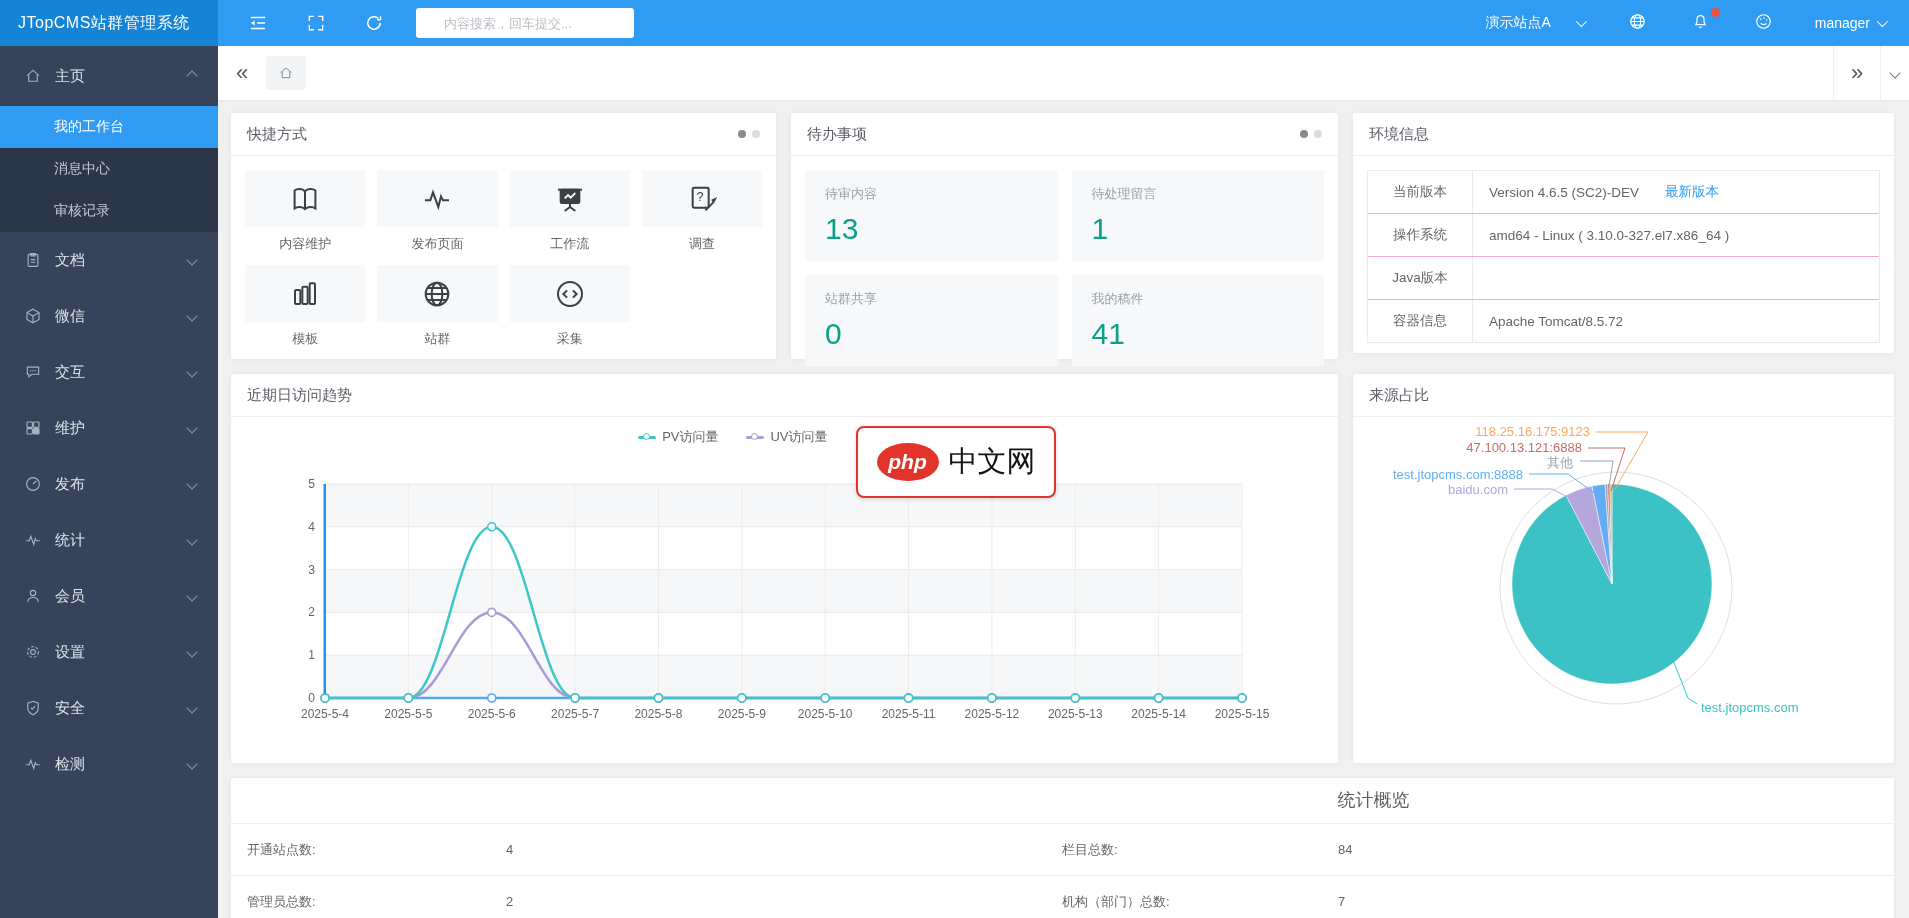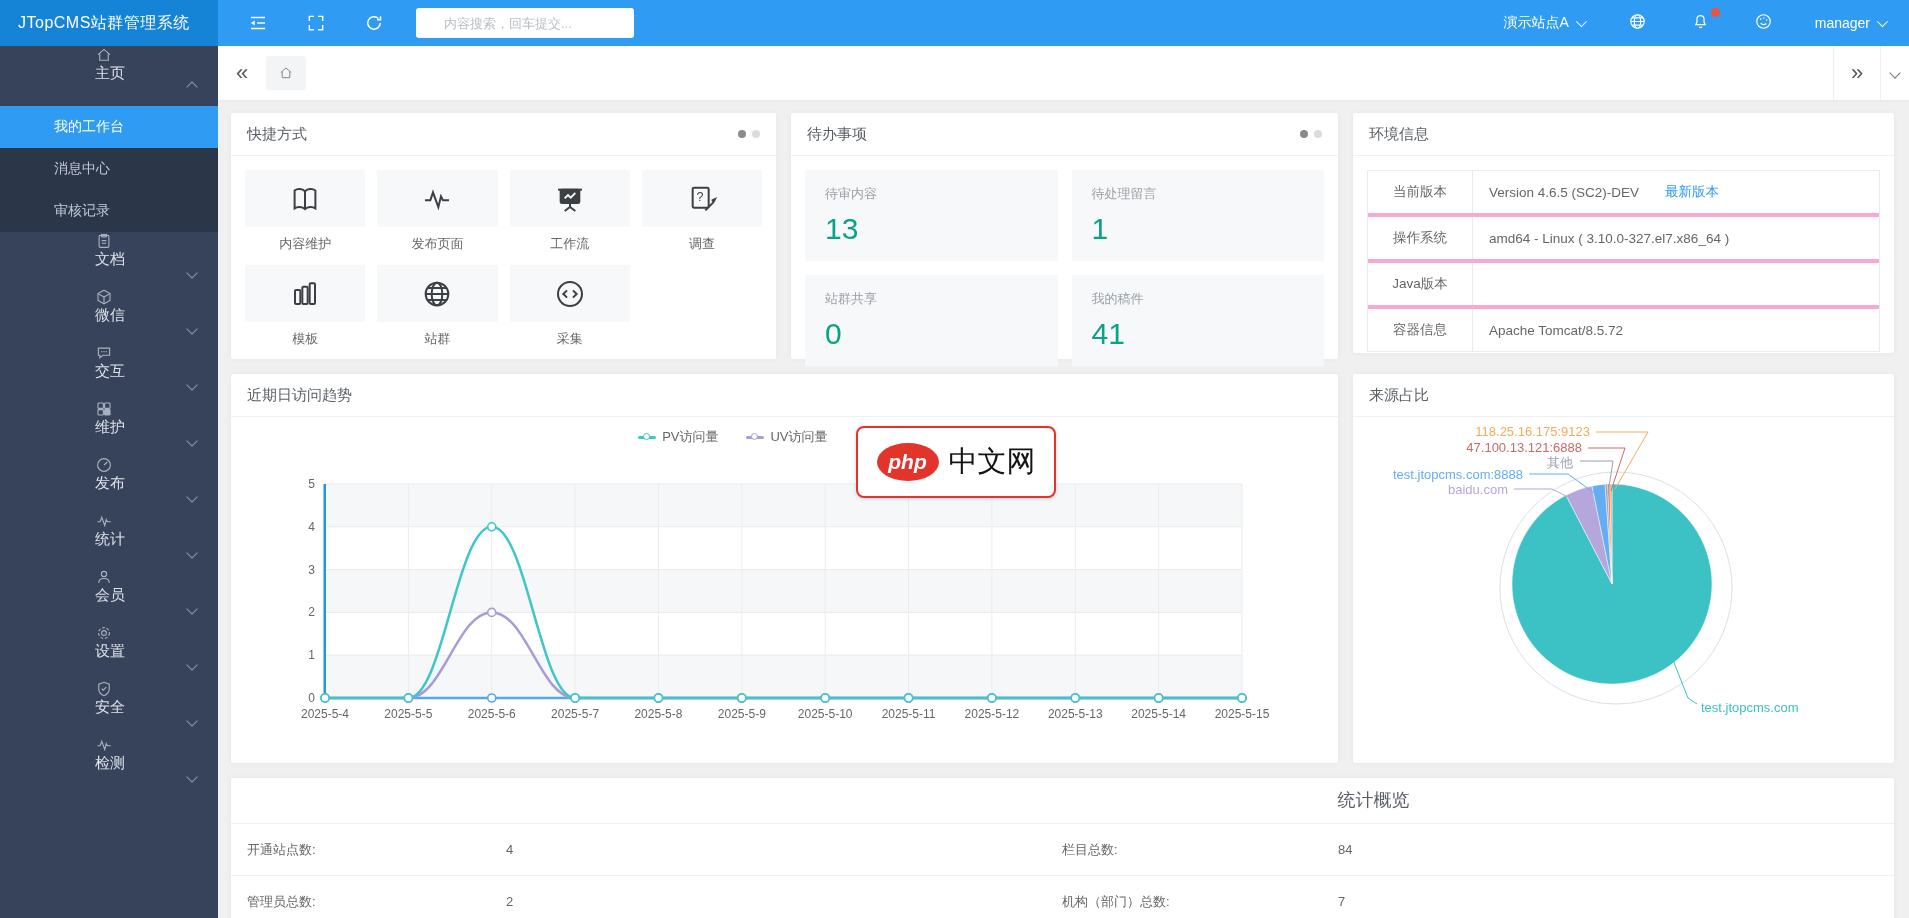--- a/index.html
+++ b/index.html
@@ -8,29 +8,29 @@
   
   .topbar{position:absolute;top:0;left:0;right:0;height:46px;background:#2f9bf3;display:flex;align-items:center;color:#fff;z-index:30;}
   .logo{width:218px;height:46px;background:#1583d6;display:flex;align-items:center;padding-left:18px;box-sizing:border-box;font-size:16px;letter-spacing:.5px;}
   .tb-icon{width:20px;height:20px;color:#fff;cursor:pointer;}
   .tb-icon.m1{margin-left:30px;} .tb-icon.m2{margin-left:38px;}
   .search-box{margin-left:32px;}
   .search-box input{width:162px;height:30px;border:none;border-radius:3px;padding:0 28px;font-size:13px;color:#333;outline:none;
     font-family:"Liberation Sans","DejaVu Sans",sans-serif;}
   .search-box input::placeholder{color:#b9bec4;}
   .tb-right{margin-left:auto;display:flex;align-items:center;padding-right:24px;font-size:14px;}
-  .tb-site{display:flex;align-items:center;gap:7px;cursor:pointer;}
+  .tb-site{display:flex;align-items:center;gap:25px;cursor:pointer;}
   .tb-user{display:flex;align-items:center;gap:7px;cursor:pointer;margin-left:42px;}
   .caret{width:7px;height:7px;border-right:1.5px solid #fff;border-bottom:1.5px solid #fff;transform:rotate(45deg) translateY(-2px);display:inline-block;}
   .tb-ic-wrap{position:relative;margin-left:44px;cursor:pointer;}
   .tb-ic-wrap .tb-icon{margin:0;width:19px;height:19px;}
   .bell-dot{position:absolute;top:-4px;right:-10px;width:9px;height:9px;border-radius:50%;background:#f0503c;}
   
   .sidebar{position:absolute;top:46px;left:0;bottom:0;width:218px;background:#37435a;z-index:20;}
-  .side-item{height:56px;display:flex;align-items:center;padding:0 22px 0 24px;font-size:15px;color:#dde1e8;cursor:pointer;flex-direction:column;}
+  .side-item{height:56px;display:flex;align-items:center;padding:0 22px 0 24px;font-size:15px;color:#dde1e8;cursor:pointer;}
   .side-item.first{height:60px;}
   .side-item .ic{width:18px;height:18px;margin-right:13px;color:#a9b1bf;}
   .side-caret{margin-left:auto;width:7px;height:7px;border-right:1.5px solid #8d95a5;border-bottom:1.5px solid #8d95a5;transform:rotate(45deg);}
   .side-caret.up{transform:rotate(-135deg);}
   .submenu{background:#2b3649;}
   .sub-item{height:42px;display:flex;align-items:center;padding-left:54px;font-size:14px;color:#c3cad6;cursor:pointer;}
   .sub-item.active{background:#2f9bf3;color:#fff;}
   
   .tabbar{position:absolute;top:46px;left:218px;right:0;height:54px;background:#fff;display:flex;align-items:center;z-index:10;box-shadow:0 1px 2px rgba(0,0,0,.04);}
   .tab-collapse{width:48px;text-align:center;font-size:22px;color:#595959;cursor:pointer;}
@@ -58,21 +58,21 @@
   .sc-lbl{text-align:center;margin-top:8px;font-size:13px;color:#666;}
   
   .card.todo{width:547px;height:246px;}
   .todo-grid{padding:14px;display:grid;grid-template-columns:1fr 1fr;gap:14px;}
   .todo-tile{height:91px;background:#f7f8fa;padding:15px 20px;box-sizing:border-box;cursor:pointer;}
   .todo-lbl{font-size:13px;color:#9aa0a6;}
   .todo-val{font-size:30px;color:#0aa189;margin-top:9px;}
   
   .card.env{width:541px;height:240px;}
   .env-table{margin:14px;border:1px solid #ebebeb;}
-  .env-row{display:flex;align-items:stretch;border-bottom:4px solid #f9a8d4;min-height:42px;font-size:13.5px;color:#666;}
+  .env-row{display:flex;align-items:stretch;border-bottom:1px solid #f9a8d4;min-height:42px;font-size:13.5px;color:#666;}
   .env-row:last-child{border-bottom:none;}
   .env-label{width:104px;border-right:1px solid #ebebeb;display:flex;align-items:center;justify-content:center;flex-shrink:0;}
   .env-value{display:flex;align-items:center;padding-left:16px;}
   .env-link{color:#2f9bf3;margin-left:26px;cursor:pointer;}
   
   .card.visits{width:1107px;height:389px;position:relative;}
   .chart-body{position:absolute;left:0;top:42px;right:0;bottom:0;}
   .legend{position:absolute;left:0;right:0;top:12px;display:flex;justify-content:center;gap:28px;z-index:2;}
   .legend-item{display:flex;align-items:center;cursor:pointer;}
   .lg-mark{width:18px;height:3px;background:currentColor;border-radius:2px;position:relative;display:inline-block;}

